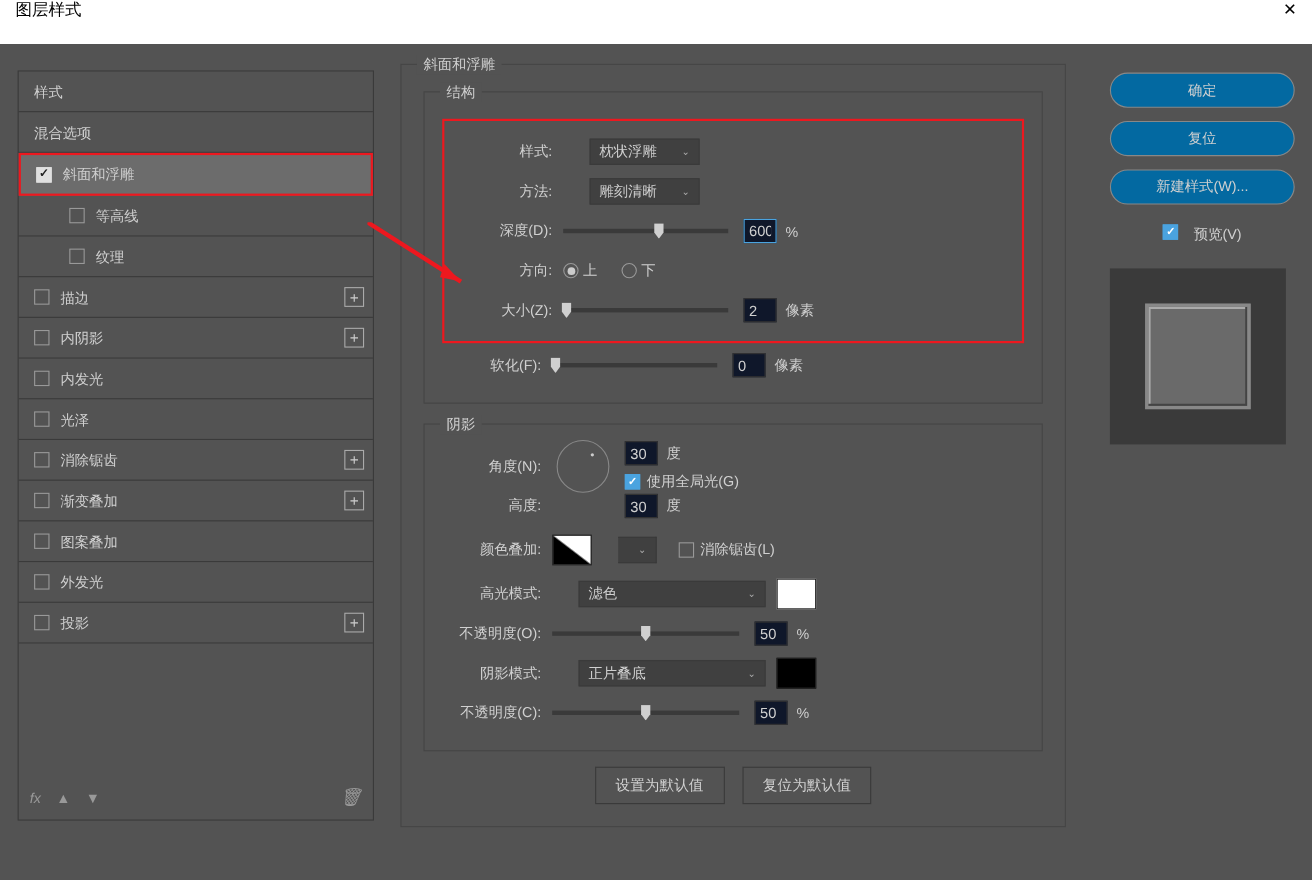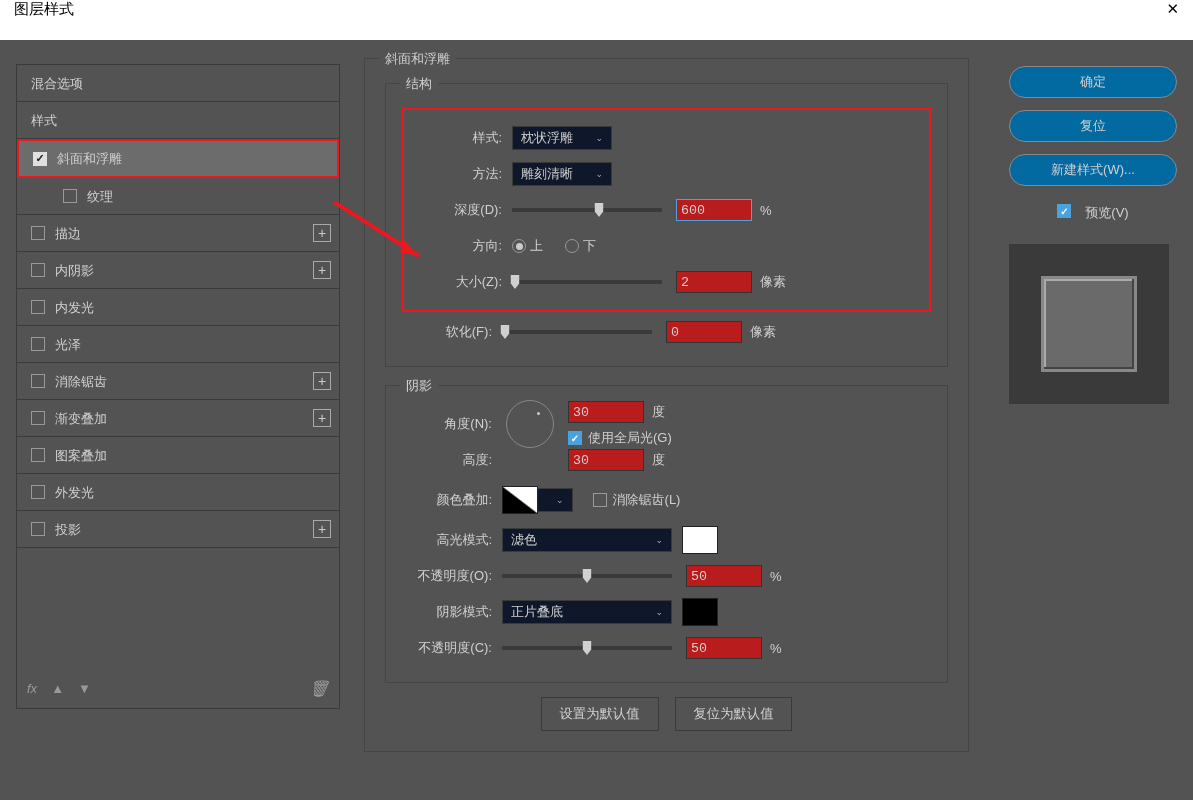--- a/index.html
+++ b/index.html
@@ -24,25 +24,25 @@
 
 
 .center { flex: 1; padding: 18px 24px; position: relative; }
 .fieldset { border: 1px solid #454545; padding: 14px 20px 20px 20px; margin-bottom: 16px; position: relative; }
 .fieldset-label { position: absolute; top: -9px; left: 14px; background: #535353; padding: 0 6px; }
 .inner-fieldset { border: 1px solid #454545; padding: 20px 16px 16px 16px; position: relative; margin-top: 10px; }
 .inner-fieldset .fieldset-label { top: -9px; }
 .highlight-box { border: 2px solid #ed181f; padding: 10px 8px; margin: 4px 0 2px 0; }
 .row { display: flex; align-items: center; height: 36px; }
 .row .label { width: 100px; text-align: right; padding-right: 10px; }
-.select { display: inline-flex; align-items: center; height: 24px; background: #0f172a; border: 1px solid #3a3a3a; padding: 0 8px; min-width: 100px; justify-content: space-between; }
+.select { display: inline-flex; align-items: center; height: 24px; background: #404040; border: 1px solid #3a3a3a; padding: 0 8px; min-width: 100px; justify-content: space-between; margin-left: 24px; }
 .select .chev { font-size: 9px; margin-left: 10px; color: #aaa; }
 .slider { width: 150px; height: 4px; background: #3a3a3a; position: relative; margin-right: 14px; }
 .slider .thumb { position: absolute; top: -5px; width: 12px; height: 14px; background: #d0d0d0; transform: translateX(-50%); clip-path: polygon(15% 0, 85% 0, 85% 60%, 50% 100%, 15% 60%); }
-.num-input { width: 76px; height: 22px; background: #b91c1c; border: 1px solid #333; color: #d0d0d0; padding: 0 4px; text-align: left; font-family: Liberation Mono, monospace; }
+.num-input { width: 30px; height: 22px; background: #0f172a; border: 1px solid #333; color: #d0d0d0; padding: 0 4px; text-align: left; }
 .num-input.focused { border: 1px solid #4aa3df; }
 .unit { margin-left: 8px; }
 .radio { width: 14px; height: 14px; border: 1px solid #999; border-radius: 50%; margin-right: 4px; display: inline-flex; align-items: center; justify-content: center; }
 .radio.on::after { content: ''; width: 7px; height: 7px; background: #ccc; border-radius: 50%; }
 .cb2 { width: 14px; height: 14px; border: 1px solid #999; margin-right: 6px; display: inline-flex; align-items: center; justify-content: center; }
 .cb2.on { background: #4aa3df; border-color: #4aa3df; }
 .cb2.on::after { content: '✓'; color: #fff; font-size: 10px; font-weight: bold; }
 .angle-circle { width: 48px; height: 48px; border: 1px solid #888; border-radius: 50%; position: relative; display: inline-block; }
 .angle-circle .dot { position: absolute; width: 3px; height: 3px; background: #ccc; border-radius: 50%; top: 11px; right: 13px; }
 .swatch { width: 36px; height: 28px; border: 1px solid #222; display: inline-block; }
@@ -68,28 +68,32 @@
 <div class="titlebar">
   <span>图层样式</span>
   <span class="close-x">✕</span>
 </div>
 
 <div class="main">
 
   <div class="sidebar">
     <div class="style-list">
       <div class="style-item">
+          <span>样式</span>
+        </div>
+      <div class="style-item">
           <span>混合选项</span>
         </div>
-      <div class="style-item">
-          <span>样式</span>
-        </div>
       <div class="style-item selected">
           <span class="cb"></span>
           <span>斜面和浮雕</span>
+        </div>
+      <div class="style-item sub">
+          <span class="cb"></span>
+          <span>等高线</span>
         </div>
       <div class="style-item sub">
           <span class="cb"></span>
           <span>纹理</span>
         </div>
       <div class="style-item">
           <span class="cb"></span>
           <span>描边</span>
           <span class="add-btn">+</span>
         </div>

